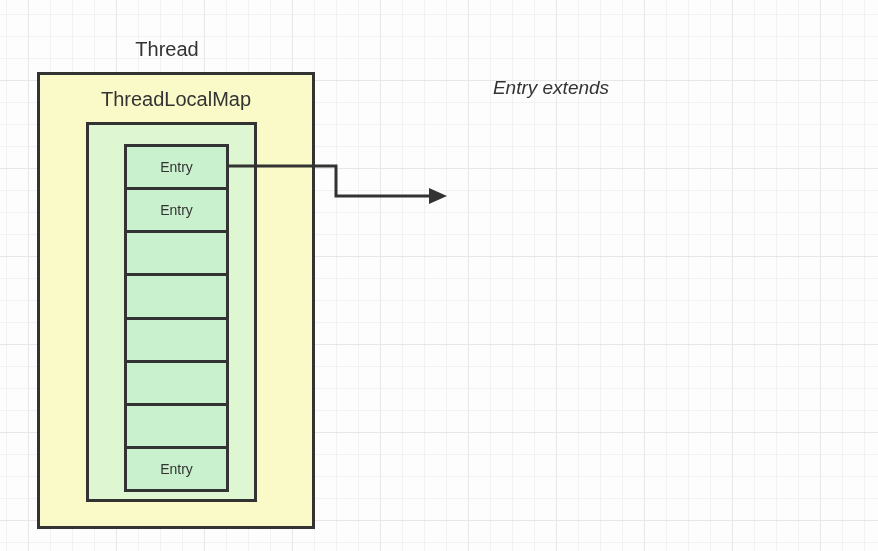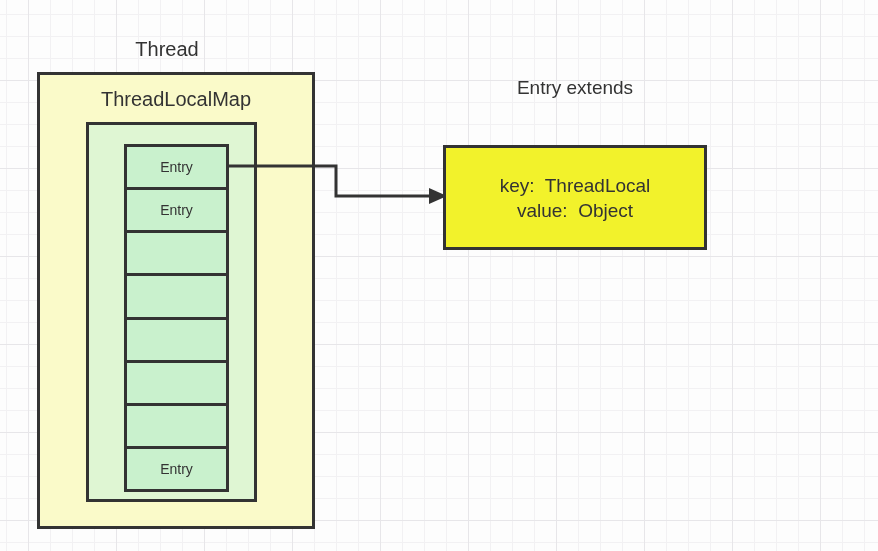--- a/index.html
+++ b/index.html
@@ -71,23 +71,23 @@
   .cell + .cell { margin-top: -3px; }
   .arrow-layer {
     position: absolute; left: 0; top: 0;
     width: 878px; height: 551px;
     pointer-events: none;
   }
   .arrow-layer path { stroke: var(--border-color); stroke-width: 3; fill: none; }
   .arrow-layer polygon { fill: var(--border-color); }
   .entry-note {
     position: absolute;
-    left: 380px; top: 76px; width: 390px;
+    left: 356px; top: 76px; width: 390px;
     text-align: center;
-    font-size: 19px; line-height: 24px;
+    font-size: 19px; line-height: 24px; font-style: italic;
   }
   .detail-box {
     position: absolute;
     left: 443px; top: 145px; width: 264px; height: 105px;
     background: var(--detail-box-fill);
     border: 3px solid var(--border-color);
     display: flex; flex-direction: column;
     align-items: center; justify-content: center;
     font-size: 19px; line-height: 25px;
   }
@@ -119,18 +119,14 @@
 
   <svg class="arrow-layer" viewBox="0 0 878 551" xmlns="http://www.w3.org/2000/svg" aria-hidden="true">
     <path d="M228 166 H336 V196 H430"></path>
     <polygon points="429,188 429,204 447,196"></polygon>
   </svg>
 
   <div class="entry-note">
     <div>Entry extends</div>
   </div>
 
-  <div class="detail-box">
-    <div>key:  ThreadLocal</div>
-    <div>value:  Object</div>
-  </div>
 
 </div>
 
 </body></html>

